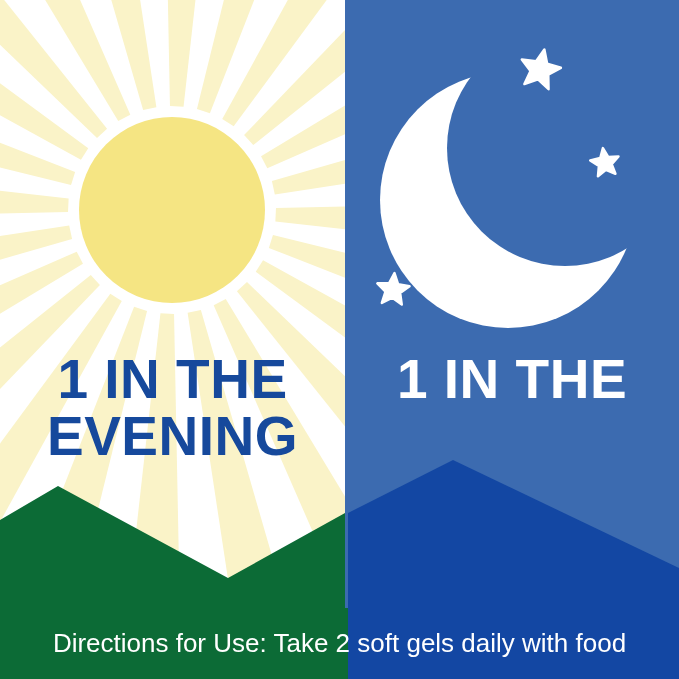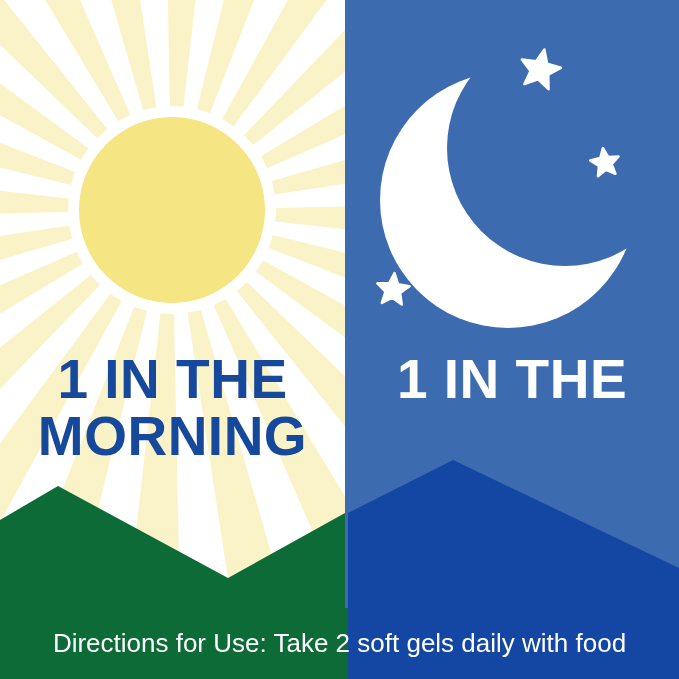--- a/index.html
+++ b/index.html
@@ -177,21 +177,21 @@
     </svg>
   </div>
 
   <svg id="mountains-svg" class="layer" width="679" height="679" viewBox="0 0 679 679">
     <polygon id="green-mountain" points="0,520 58,486 228,578 345,513 345,679 0,679" fill="#0c6b36"></polygon>
     <polygon id="blue-mountain" points="348,513 453,460 679,568 679,679 348,679" fill="#1347a3"></polygon>
   </svg>
 
   <div class="headline" id="morning-headline" style="width: 345px; color: rgb(22, 73, 156);">
     <span class="line">1 IN THE</span>
-    <span class="line">MORNING</span>
+    <span class="line">EVENING</span>
   </div>
 
   <div class="headline" id="evening-headline" style="left: 345px; width: 334px; color: rgb(255, 255, 255);">
     <span class="line">1 IN THE</span>
   </div>
 
   <div id="directions-bar" style="height: 71px;">
     <div id="directions-bg-green" style="width: 348px; height: 71px; background: rgb(12, 107, 54);"></div>
     <div id="directions-bg-blue" style="left: 348px; width: 331px; height: 71px; background: rgb(19, 71, 163);"></div>
     <div id="directions-text" style="height: 71px; color: rgb(255, 255, 255);">Directions for Use: Take 2 soft gels daily with food</div>

